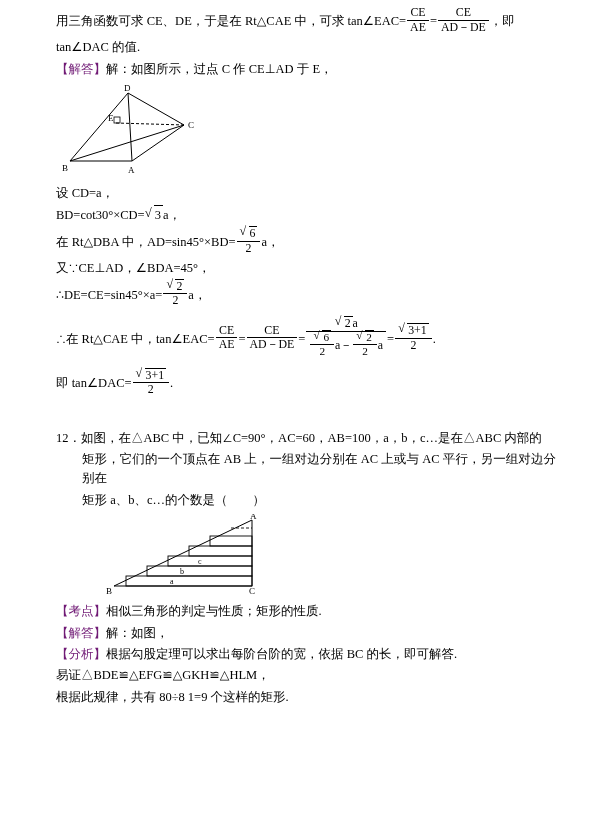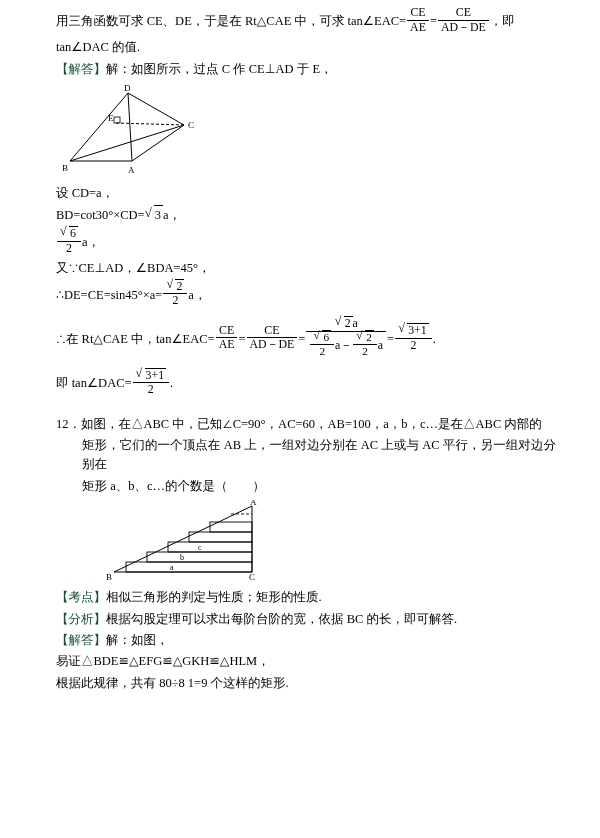--- a/index.html
+++ b/index.html
@@ -27,21 +27,21 @@
     left: 56px;
     top: 8px;
     width: 500px;
   }
   .para {
     line-height: 1.55;
     margin: 0 0 2px 0;
     text-align: justify;
   }
   .tag {
-    color: #14532d;
+    color: #701a75;
   }
 
   
   .frac {
     display: inline-block;
     vertical-align: middle;
     text-align: center;
     line-height: 1.15;
     font-size: 0.95em;
     margin: 0 1px;
@@ -76,21 +76,21 @@
   }
   .sup {
     vertical-align: super;
     font-size: 0.72em;
   }
 
   .fig {
     margin: 4px 0 2px 0;
   }
   .q-block {
-    margin-top: 16px;
+    margin-top: 30px;
   }
   .opts {
     letter-spacing: 0.3px;
   }
   .small-gap { height: 6px; }
   .line-tall { line-height: 2.0; }
 </style>
 </head>
 <body>
 
@@ -124,21 +124,21 @@
         <text x="6" y="88" font-family="Liberation Serif, serif" font-size="9">B</text>
       </svg>
     </div>
 
     <div class="para">设 CD=a，</div>
     <div class="para">
       <span>BD=cot30°×CD=</span><span class="sqrt"><span class="rad">3</span></span><span>a，</span>
     </div>
 
     <div class="para line-tall">
-      <span class="frac"><span class="num"><span class="sqrt"><span class="rad">6</span></span></span><span class="den">2</span></span><span>a，</span>
+      <span>在 Rt△DBA 中，AD=sin45°×BD=</span><span class="frac"><span class="num"><span class="sqrt"><span class="rad">6</span></span></span><span class="den">2</span></span><span>a，</span>
     </div>
 
     <div class="para">又∵CE⊥AD，∠BDA=45°，</div>
 
     <div class="para line-tall">
       <span>∴DE=CE=sin45°×a=</span><span class="frac"><span class="num"><span class="sqrt"><span class="rad">2</span></span></span><span class="den">2</span></span><span>a，</span>
     </div>
 
     <div class="small-gap"></div>
 
@@ -178,23 +178,23 @@
           <text x="76" y="60" font-family="Liberation Serif, serif" font-size="8">b</text>
           <text x="94" y="50" font-family="Liberation Serif, serif" font-size="8">c</text>
         </svg>
       </div>
 
 
       <div class="para">
         <span class="tag">【考点】</span><span>相似三角形的判定与性质；矩形的性质.</span>
       </div>
       <div class="para">
+        <span class="tag">【解答】</span><span>解：如图，</span>
+      </div>
+      <div class="para">
         <span class="tag">【分析】</span><span>根据勾股定理可以求出每阶台阶的宽，依据 BC 的长，即可解答.</span>
-      </div>
-      <div class="para">
-        <span class="tag">【解答】</span><span>解：如图，</span>
       </div>
       <div class="para">易证△BDE≌△EFG≌△GKH≌△HLM，</div>
       <div class="para">根据此规律，共有 80÷8 1=9 个这样的矩形.</div>
     </div>
 
   </div>
 </div>
 
 </body></html>

